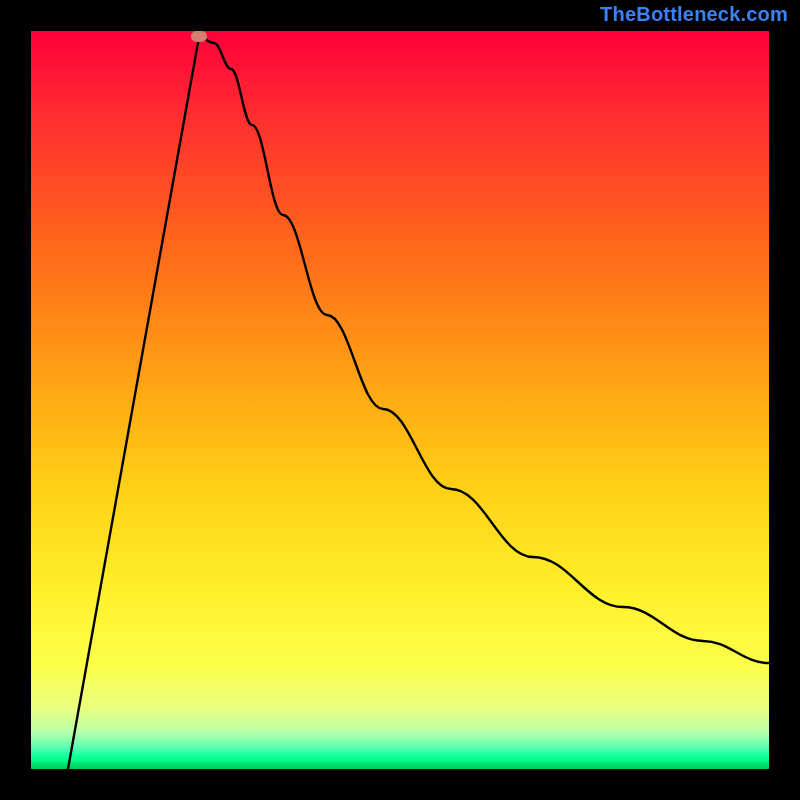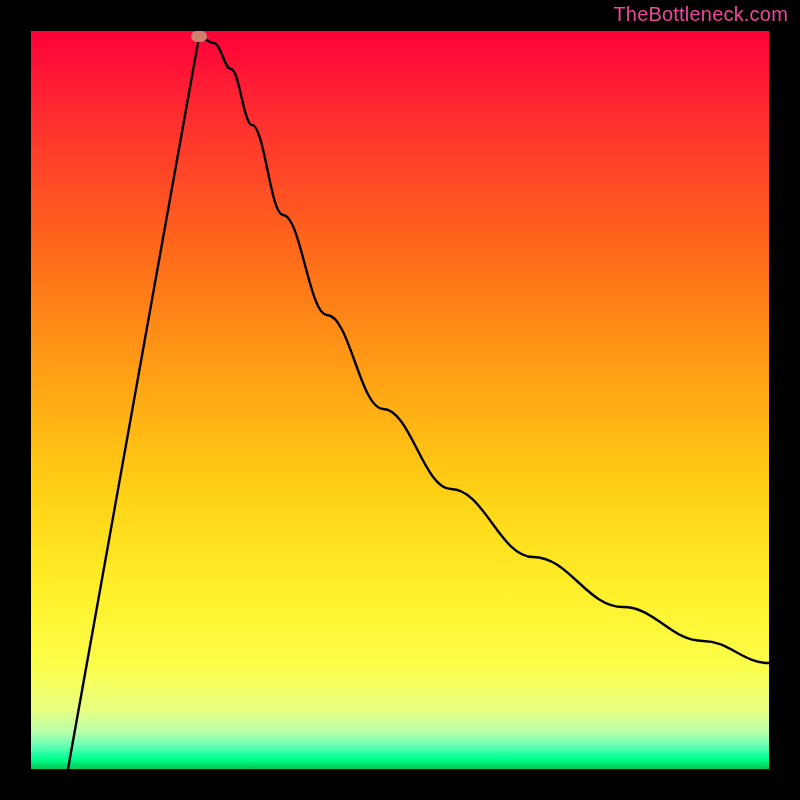--- a/index.html
+++ b/index.html
@@ -61,23 +61,23 @@
     position: absolute;
     width: 16px;
     height: 11px;
     border-radius: 6px / 5px;
     background: #d47f6e;
   }
   .watermark {
     position: absolute;
     top: 3px;
     right: 12px;
-    color: #ec4899;
+    color: #3b82f6;
     font-size: 20px;
-    font-weight: 400;
+    font-weight: 700;
     letter-spacing: 0.2px;
     user-select: none;
   }
 </style>
 </head>
 <body>
 
 <div class="frame">
 
   <div class="watermark">TheBottleneck.com</div>

